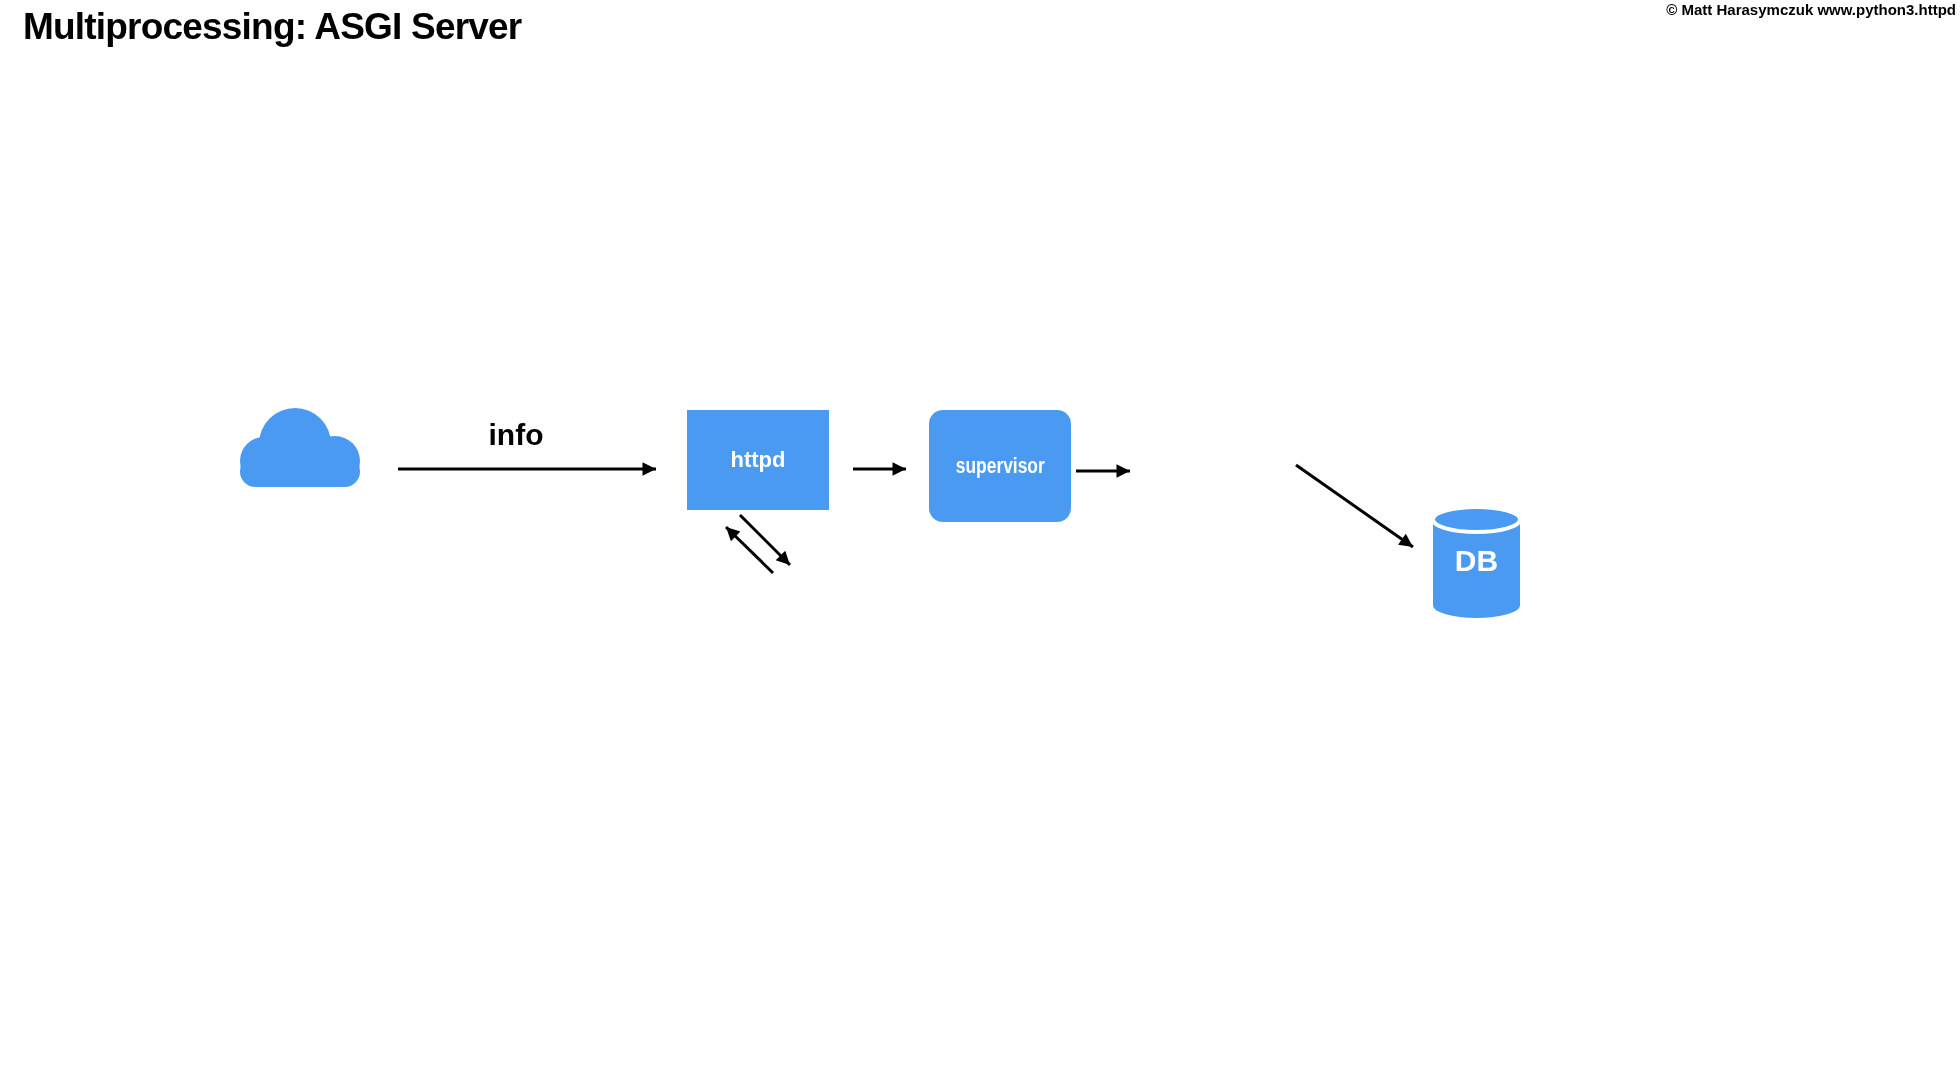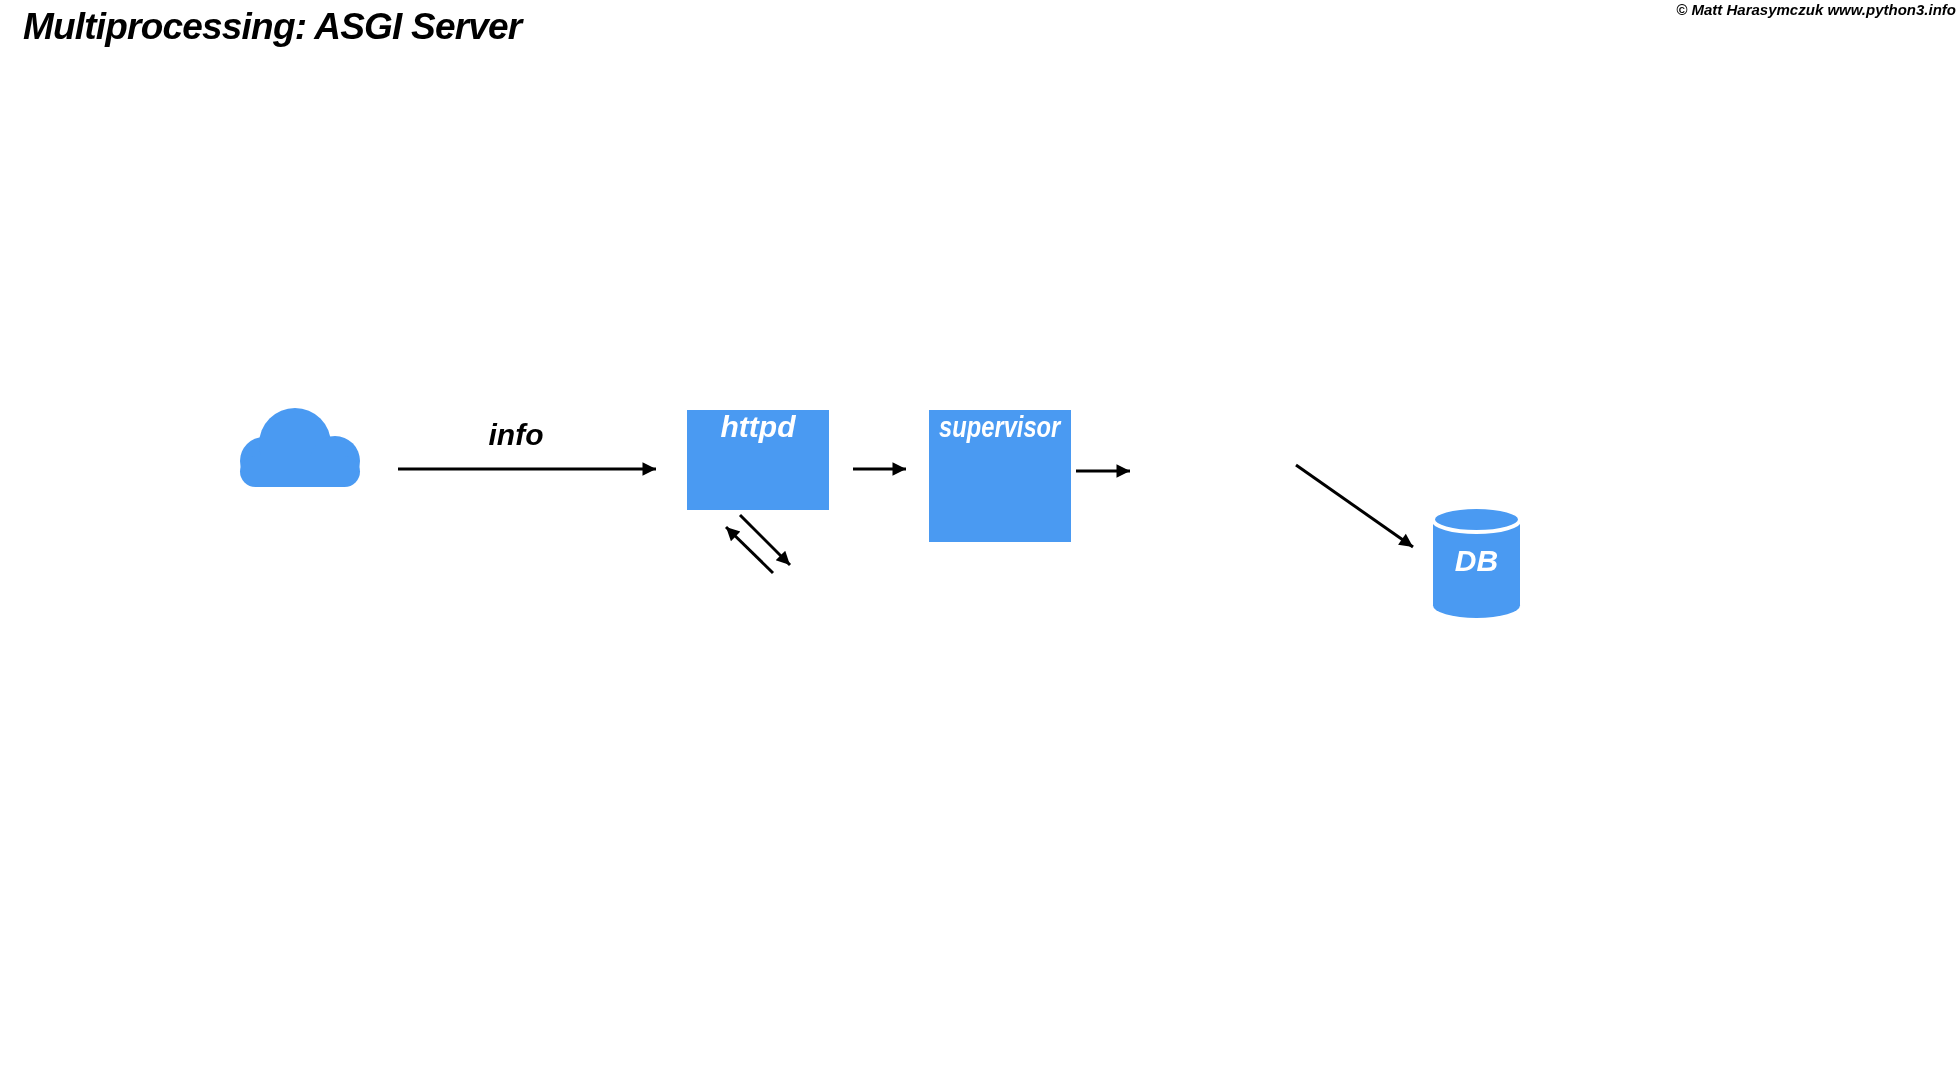--- a/index.html
+++ b/index.html
@@ -8,42 +8,42 @@
     --edge: #000000;
   }
   html, body { margin: 0; padding: 0; }
   body {
     width: 1960px; height: 1080px;
     background: #ffffff;
     font-family: "Liberation Sans", sans-serif;
     overflow: hidden;
     position: relative;
   }
-  #canvas { position: absolute; inset: 0; width: 1960px; height: 1080px; font-style: italic; }
+  #canvas { position: absolute; inset: 0; width: 1960px; height: 1080px; }
 
   .page-title {
     position: absolute; left: 23px; top: 6px;
     font-size: 37px; font-weight: bold; color: #000;
     letter-spacing: -0.8px; white-space: nowrap;
   }
   .copyright {
     position: absolute; right: 4px; top: 1px;
     font-size: 15px; font-weight: bold; color: #000;
     white-space: nowrap;
   }
 
   .node-box {
     position: absolute;
     background: var(--node-fill);
     color: var(--node-text);
-    display: flex; align-items: flex-start; justify-content: center;
-    font-weight: bold; font-size: 30px;
+    display: flex; align-items: center; justify-content: center;
+    font-weight: bold; font-size: 22px;
   }
   #node-httpd      { left: 687px;  top: 410px; width: 142px; height: 100px; }
-  #node-supervisor { left: 929px;  top: 410px; width: 142px; height: 132px; }
+  #node-supervisor { left: 929px;  top: 410px; width: 142px; height: 112px; border-radius: 14px; }
   #node-process    { left: 1142px; top: 410px; width: 141px; height: 100px; }
   #node-static     { left: 758px;  top: 587px; width: 101px; height: 86px; }
 
   #node-supervisor .condensed {
     display: inline-block;
     transform: scaleX(0.79);
     transform-origin: 50% 50%;
     white-space: nowrap;
   }
 
@@ -65,21 +65,21 @@
   .edges-layer { position: absolute; left: 0; top: 0; pointer-events: none; }
   .edges-layer line { stroke: var(--edge); stroke-width: 3; }
   .edges-layer .arrowhead { fill: var(--edge); }
 </style>
 </head>
 <body>
 
 <div id="canvas">
 
   <div class="page-title">Multiprocessing: ASGI Server</div>
-  <div class="copyright">© Matt Harasymczuk www.python3.info</div>
+  <div class="copyright">© Matt Harasymczuk www.python3.httpd</div>
 
   <div class="cloud-wrap">
     <svg width="120" height="80" viewBox="0 0 120 80">
       <circle cx="24" cy="53" r="24" fill="currentColor"></circle>
       <circle cx="55" cy="36" r="36" fill="currentColor"></circle>
       <circle cx="95" cy="53" r="25" fill="currentColor"></circle>
       <rect x="0" y="48" width="120" height="31" rx="15.5" fill="currentColor"></rect>
     </svg>
   </div>
 

